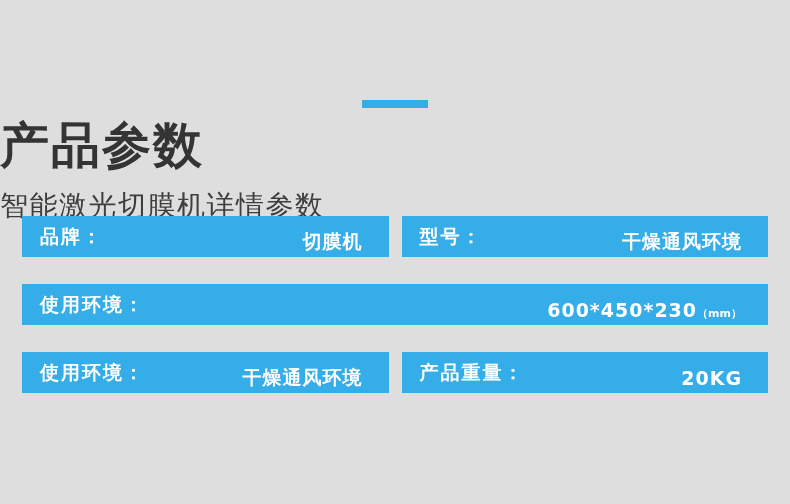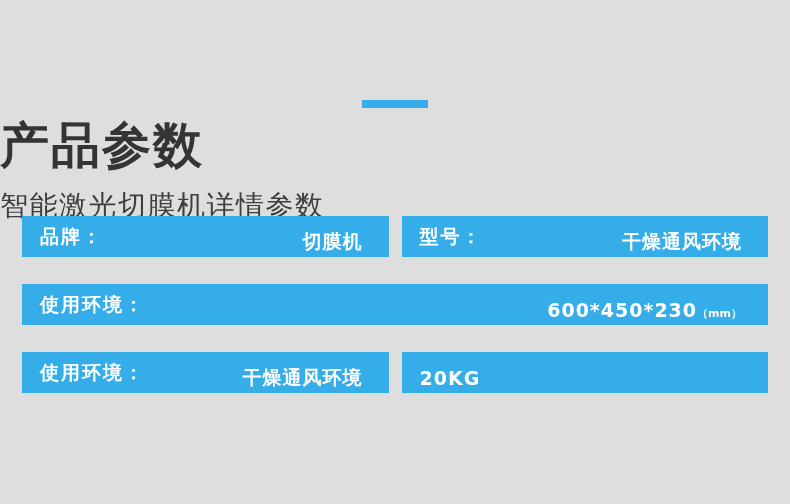--- a/index.html
+++ b/index.html
@@ -132,18 +132,19 @@
         <span class="spec-value"><span>600*450*230</span><span class="unit">（mm）</span></span>
       </div>
     </div>
 
     <div class="spec-row">
       <div class="spec-cell">
         <span class="spec-label">使用环境：</span>
         <span class="spec-value"><span>干燥通风环境</span><span class="unit"></span></span>
       </div>
       <div class="spec-cell">
+        <span class="spec-label">产品重量：</span>
         <span class="spec-value"><span>20KG</span><span class="unit"></span></span>
       </div>
     </div>
 
   </div>
 </div>
 
 </body></html>

